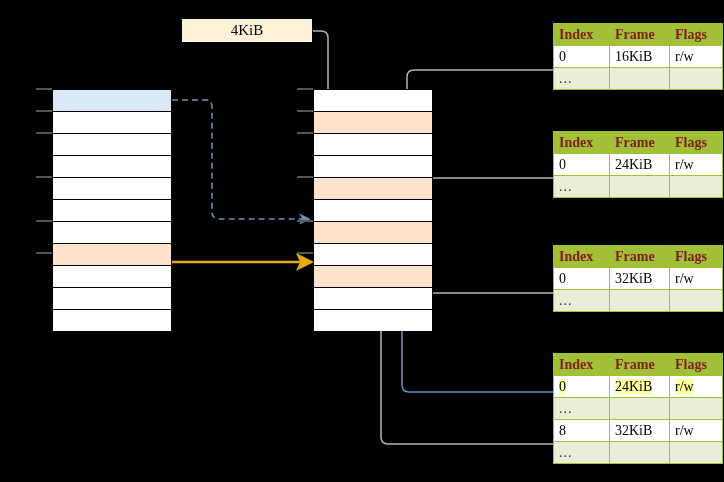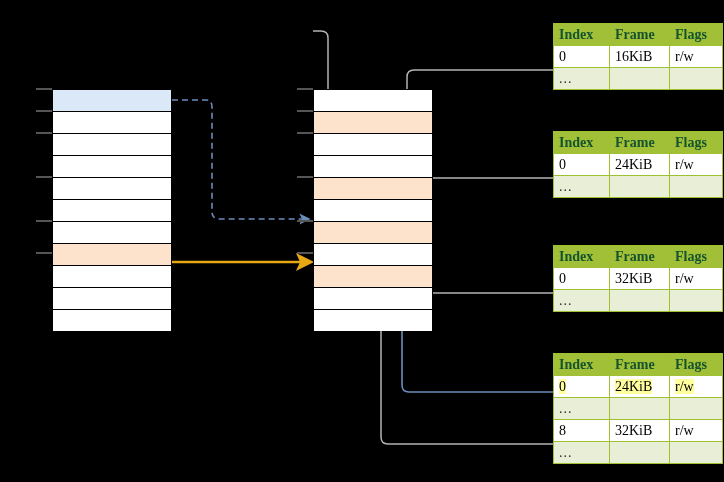--- a/index.html
+++ b/index.html
@@ -20,21 +20,21 @@
   .kib-box{position:absolute;background:#fdf2d8;color:#000;
            display:flex;align-items:center;justify-content:center;
            font-size:15px;}
 
   
   .ptable{position:absolute;border-collapse:collapse;
           border:1px solid #9fc131;background:#fff;}
   .ptable td,.ptable th{border:1px solid #9fc131;box-sizing:border-box;
           padding:1px 5px;font-size:14px;font-weight:normal;text-align:left;
           height:21px;line-height:19px;color:#000;}
-  .ptable th{background:#a2c037;color:#14532d;font-weight:bold;margin-top:41px;}
+  .ptable th{background:#a2c037;color:#7f1d1d;font-weight:bold;margin-top:41px;}
   .ptable tr.dots td{background:#e9eed6;color:#333;letter-spacing:1px;}
   .hl{background:#ffff9e;}
 
   svg.wires{position:absolute;left:0;top:0;width:724px;height:482px;
             overflow:visible;pointer-events:none;}
 </style>
 </head>
 <body>
 
 <div class="stage">
@@ -78,20 +78,21 @@
 
     <g>
       <path d="M553,392 L409,392 Q402,392 402,385 L402,216" fill="none" stroke="#6b8cba" stroke-width="1.6" marker-end="url(#mb)"></path>
     </g>
 
     <g>
       <path d="M553,444 L388,444 Q381,444 381,437 L381,268" fill="none" stroke="#b3b3b3" stroke-width="1.5" marker-end="url(#mg)"></path>
     </g>
   </svg>
 
+  <div class="kib-box" style="left:182px;top:19px;width:130px;height:23px;">4KiB</div>
 
   <div class="col" style="left:52px;top:89px;width:120px;height:241px;">
     <div class="cell blue" style="height:22px;"></div>
     <div class="cell" style="height:22px;"></div>
     <div class="cell" style="height:22px;"></div>
     <div class="cell" style="height:22px;"></div>
     <div class="cell" style="height:22px;"></div>
     <div class="cell" style="height:22px;"></div>
     <div class="cell" style="height:22px;"></div>
     <div class="cell peach" style="height:22px;"></div>

